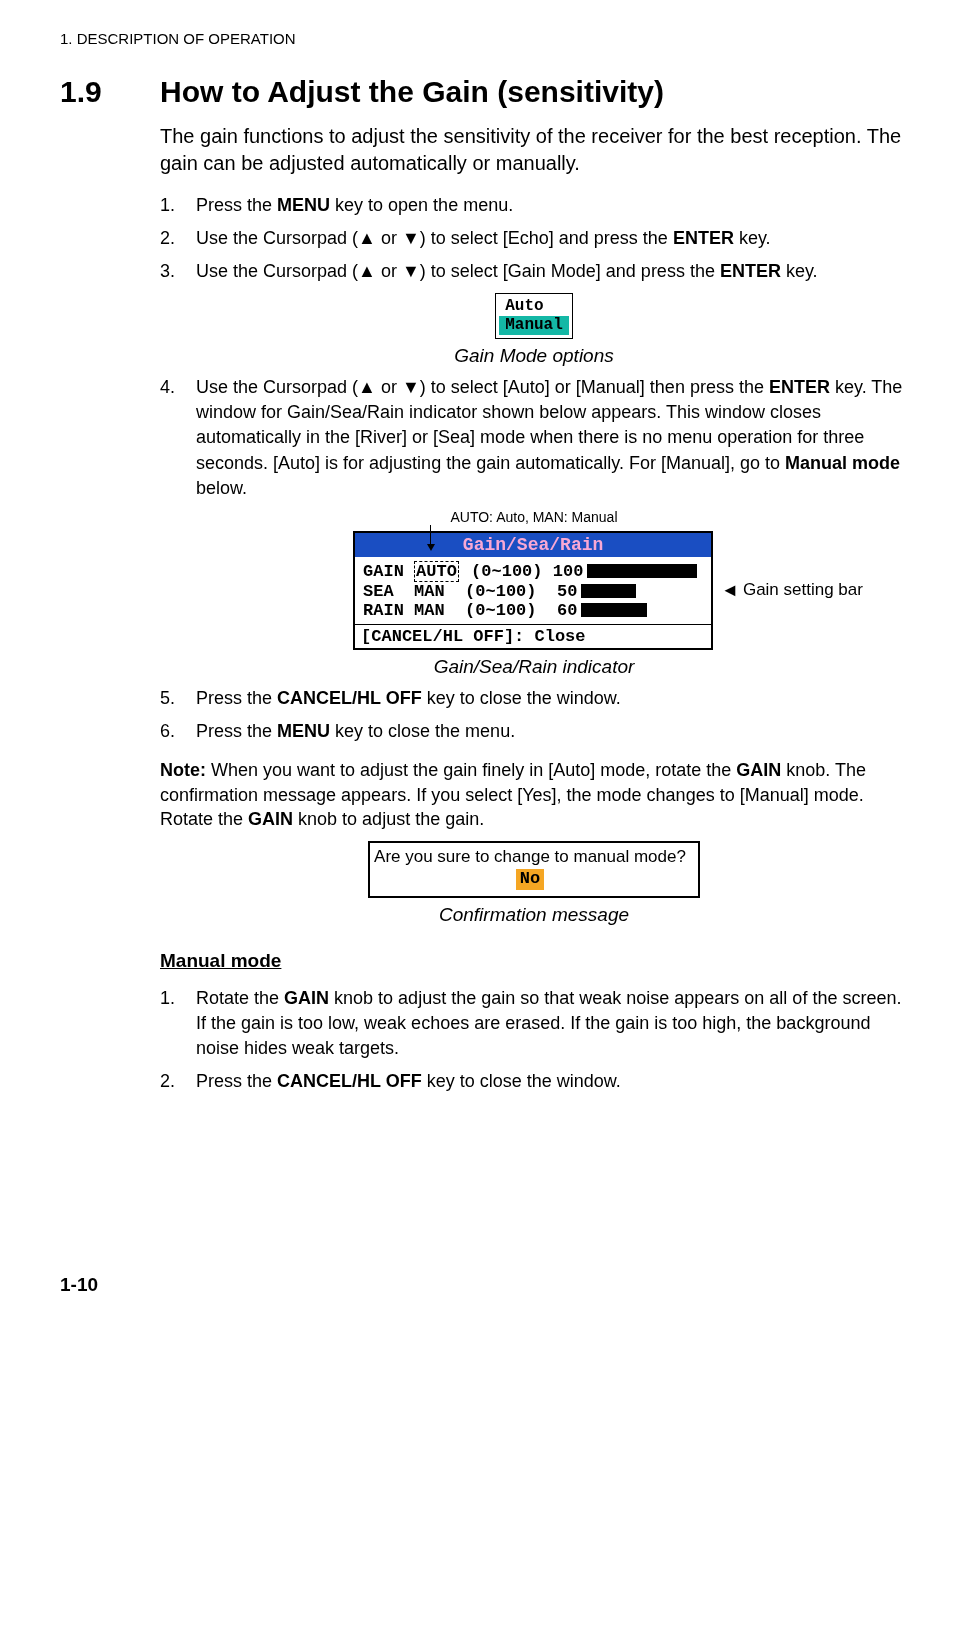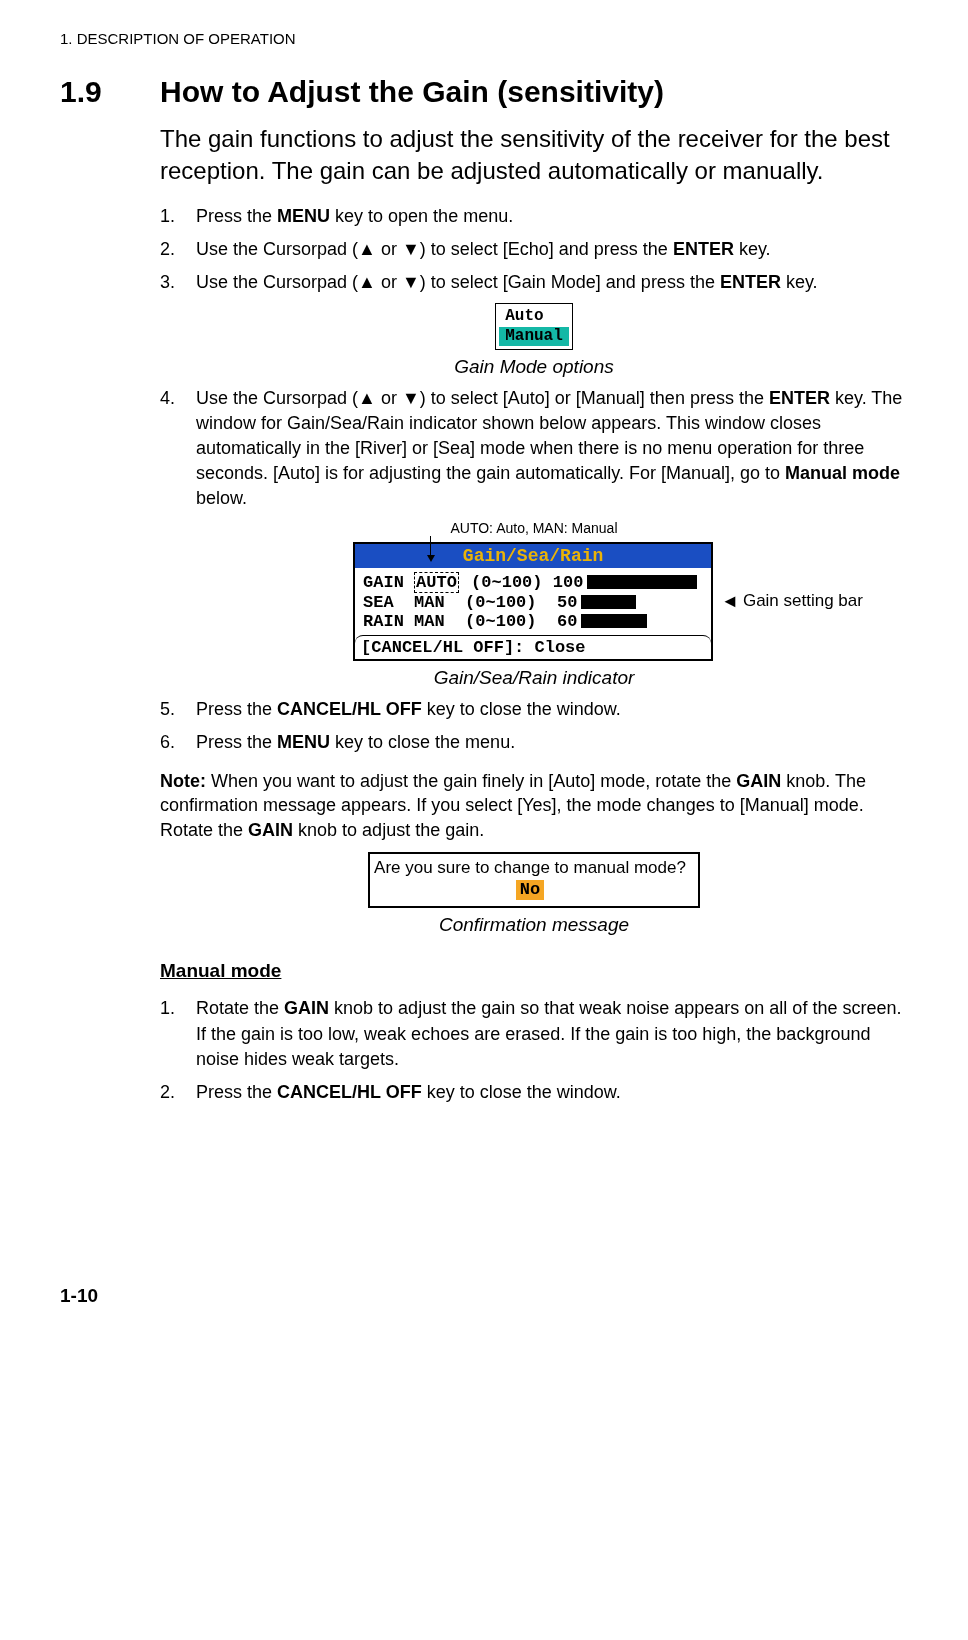--- a/index.html
+++ b/index.html
@@ -27,21 +27,21 @@
     flex-shrink: 0;
   }
   .section-title {
     font-size: 30px;
     font-weight: bold;
   }
   .body-indent {
     margin-left: 100px;
   }
   .intro-para {
-    font-size: 24px;
+    font-size: 20px;
     line-height: 1.35;
     margin-bottom: 16px;
     margin-top: 12px;
   }
   ol.steps {
     list-style: none;
     font-size: 18px;
     line-height: 1.4;
   }
   ol.steps li {
@@ -96,21 +96,21 @@
   }
   .fig2-box {
     border: 2px solid #000;
     width: 360px;
     font-family: "Courier New", monospace;
     font-weight: bold;
     font-size: 17px;
   }
   .fig2-titlebar {
     background: #1a4ec2;
-    color: #eab308;
+    color: #f9a8d4;
     text-align: center;
     padding: 2px 0;
     font-size: 18px;
   }
   .fig2-body {
     padding: 4px 8px;
   }
   .fig2-row {
     display: flex;
     align-items: center;
@@ -125,21 +125,20 @@
   .fig2-bar {
     display: inline-block;
     height: 14px;
     background: #000;
     vertical-align: middle;
     margin-left: 4px;
   }
   .fig2-close {
     border-top: 1px solid #000;
     padding: 2px 6px;
-    border-radius: 8px;
   }
   .fig2-callout-top {
     text-align: center;
     font-size: 14px;
     margin-bottom: 0;
     position: relative;
   }
   .fig2-top-wrap {
     position: relative;
     display: inline-block;

